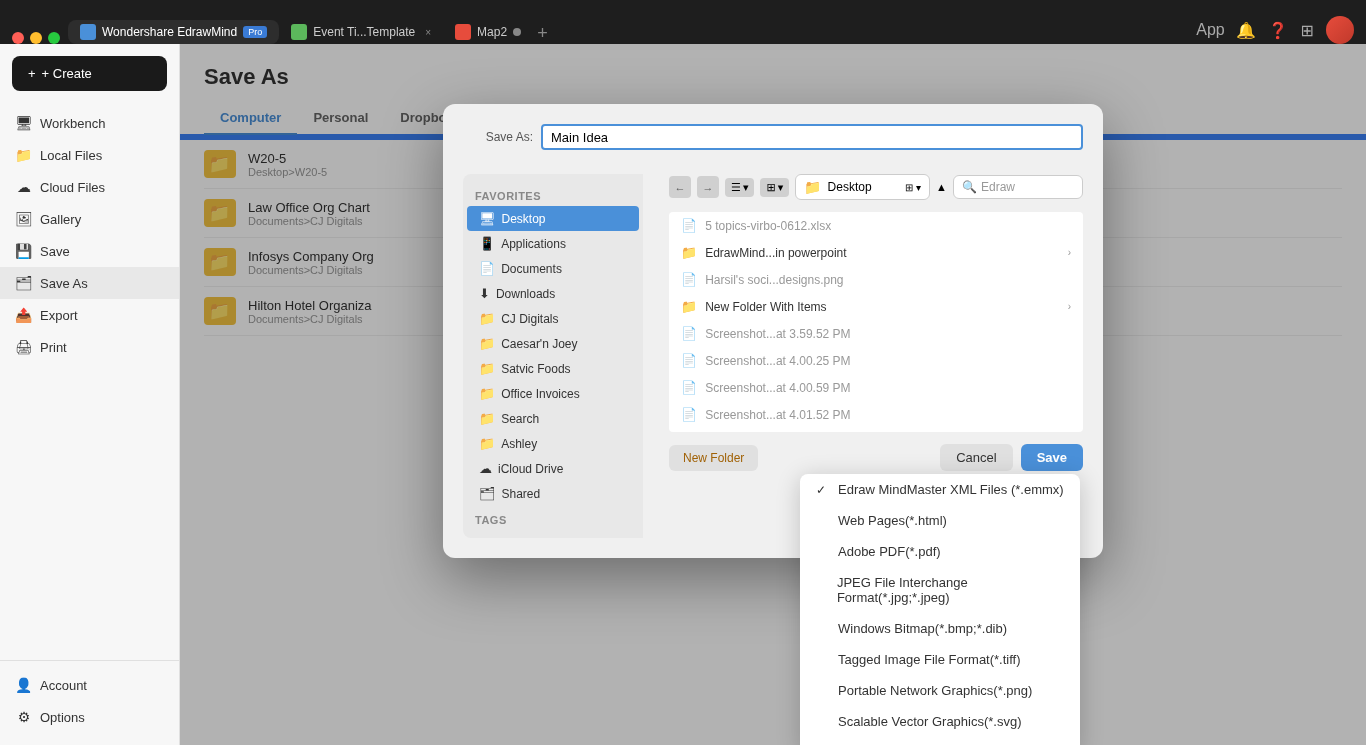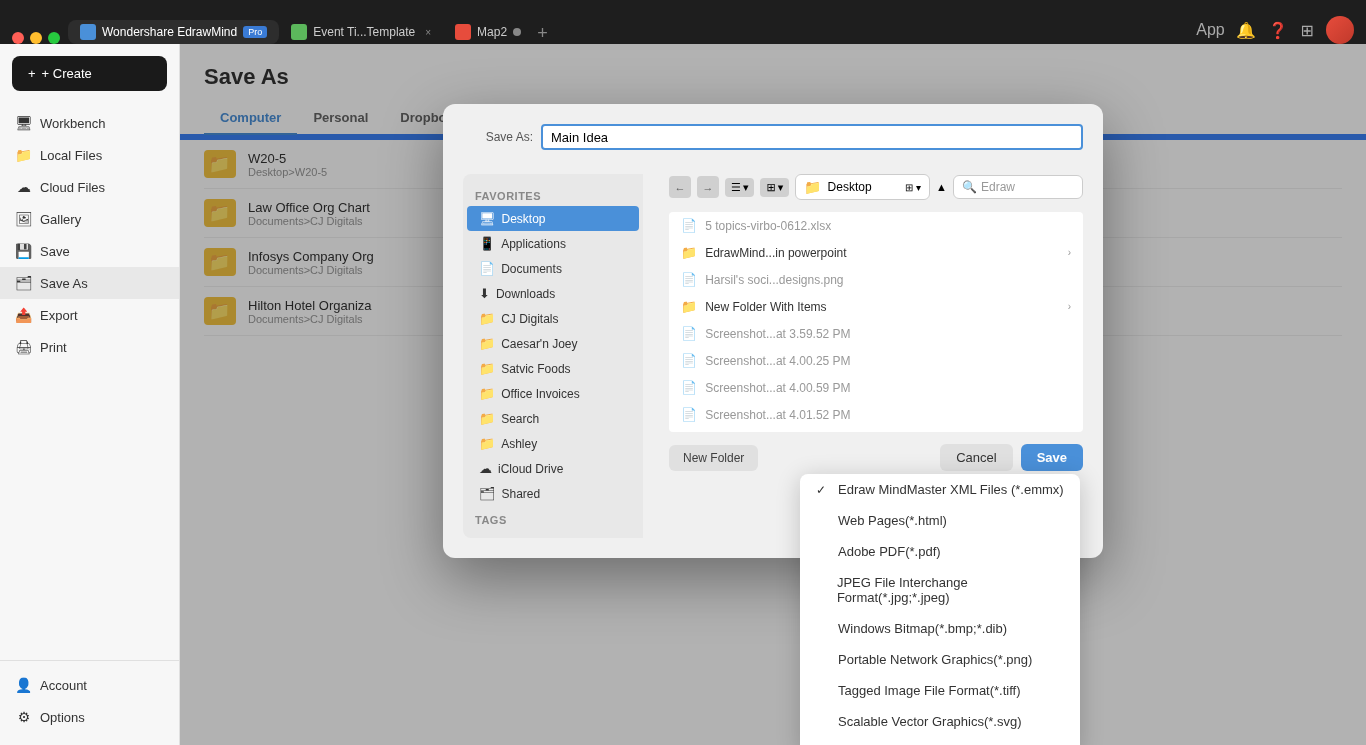--- a/index.html
+++ b/index.html
@@ -75,21 +75,21 @@
     .file-browser { background: #fff; border-radius: 4px; height: 220px; overflow-y: auto; }
     .browser-item { display: flex; align-items: center; gap: 8px; padding: 6px 12px; font-size: 12px; cursor: pointer; }
     .browser-item.folder { color: #333; }
     .browser-item.grayed { color: #999; }
     .browser-item-icon { font-size: 13px; }
     .browser-folder-icon { color: #5a9fd4; }
     .browser-arrow { margin-left: auto; color: #999; font-size: 10px; }
 
     
     .dialog-bottom { display: flex; align-items: center; justify-content: space-between; padding-top: 12px; }
-    .new-folder-btn { background: #e0e0e0; border: none; border-radius: 6px; padding: 6px 14px; font-size: 12px; cursor: pointer; color: #404040; }
+    .new-folder-btn { background: #e0e0e0; border: none; border-radius: 6px; padding: 6px 14px; font-size: 12px; cursor: pointer; color: #a16207; }
     .dialog-actions { display: flex; gap: 8px; }
     .cancel-btn { background: #e0e0e0; border: none; border-radius: 6px; padding: 6px 16px; font-size: 13px; cursor: pointer; color: #333; }
     .save-btn { background: #4a90d9; border: none; border-radius: 6px; padding: 6px 16px; font-size: 13px; cursor: pointer; color: #fff; font-weight: 600; }
 
     
     .format-dropdown { position: absolute; background: #fff; border-radius: 8px; box-shadow: 0 4px 24px rgba(0,0,0,0.2); width: 280px; z-index: 200; left: 620px; top: 430px; overflow: hidden; }
     .format-item { display: flex; align-items: center; gap: 8px; padding: 8px 16px; font-size: 13px; color: #333; cursor: pointer; }
     .format-item .check { width: 14px; font-size: 12px; }
 
     .scrollbar { overflow-y: auto; }
@@ -382,28 +382,28 @@
       <div class="format-item">
         <span class="check"></span>
         <span>JPEG File Interchange Format(*.jpg;*.jpeg)</span>
       </div>
       <div class="format-item">
         <span class="check"></span>
         <span>Windows Bitmap(*.bmp;*.dib)</span>
       </div>
       <div class="format-item">
         <span class="check"></span>
+        <span>Tagged Image File Format(*.tiff)</span>
+      </div>
+      <div class="format-item">
+        <span class="check"></span>
         <span>Portable Network Graphics(*.png)</span>
       </div>
       <div class="format-item">
         <span class="check"></span>
-        <span>Tagged Image File Format(*.tiff)</span>
-      </div>
-      <div class="format-item">
-        <span class="check"></span>
         <span>Scalable Vector Graphics(*.svg)</span>
       </div>
       <div class="format-item">
         <span class="check"></span>
 
       </div>
 
     </div>
   </div>
 </div>

